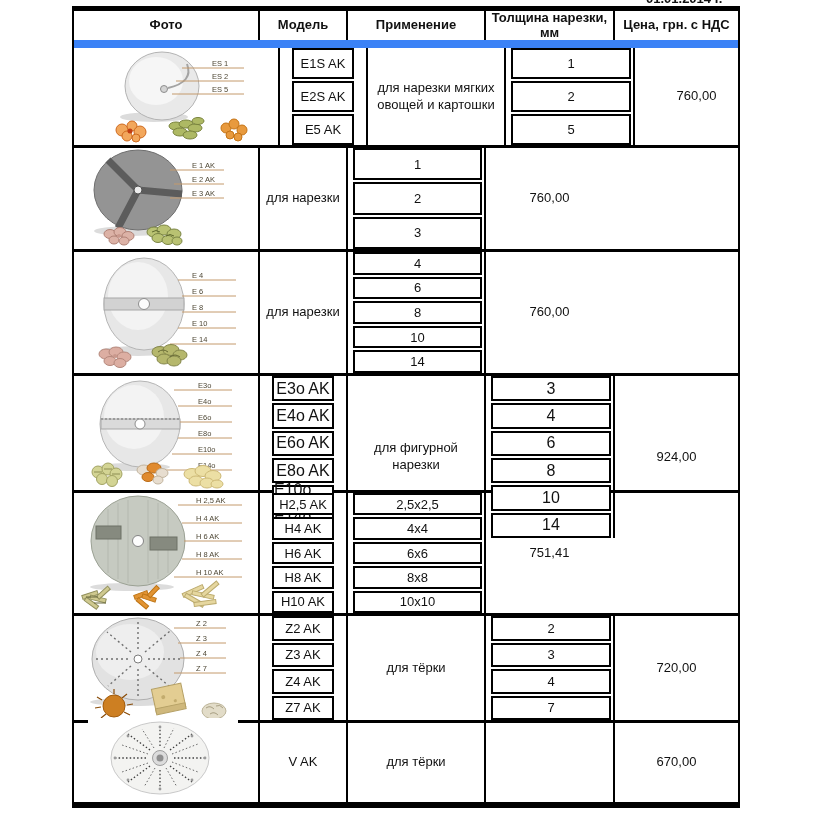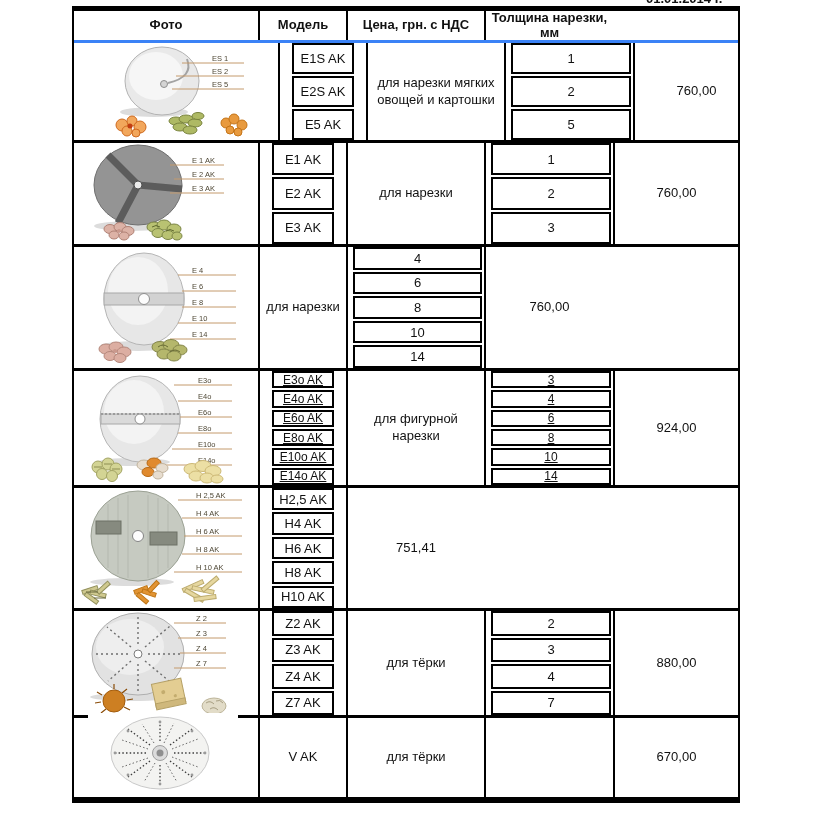--- a/index.html
+++ b/index.html
@@ -2,54 +2,55 @@
 <html><head>
 <meta charset="utf-8">
 <style>
   html,body{margin:0;padding:0;background:#fff;}
   .sheet{position:relative;width:826px;height:832px;background:#fff;overflow:hidden;
          font-family:"Liberation Sans",sans-serif;color:#111;}
   .date-note{position:absolute;top:-9px;left:646px;font-size:13px;font-weight:bold;white-space:nowrap;}
   .price-table{position:absolute;left:72px;top:6px;width:668px;box-sizing:border-box;background:#fff;
                border:2px solid #000;border-top-width:5px;border-bottom-width:6px;}
   .row{display:grid;grid-template-columns:184px 88px 138px 129px 125px;}
-  .header{height:29px;font-weight:bold;font-size:13px;border-bottom:3px solid #3b82f6;}
+  .header{height:29px;font-weight:bold;font-size:13px;border-bottom:8px solid #3b82f6;}
   .hcell{display:flex;align-items:center;justify-content:center;text-align:center;
          border-left:2px solid #000;line-height:1.1;padding:0 3px;box-sizing:border-box;}
   .hcell:first-child{border-left:none;}
   .group{border-top:3px solid #000;}
   .group.first{border-top:none;margin-left:20px;}
   .g1{height:97px}.g2{height:101px}.g3{height:121px}.g4{height:114px}.g5{height:120px}.g6{height:104px}.g7{height:79px}
   .cell{border-left:2px solid #000;box-sizing:border-box;position:relative;}
   .cell.photo{border-left:none;overflow:visible;}
   .models,.thick{display:flex;flex-direction:column;gap:2px;padding:0 12px;}
   .thick{padding:0 2px 0 5px;}
   .box{flex:1;border:2px solid #000;display:flex;align-items:center;justify-content:center;
        font-size:13px;box-sizing:border-box;background:#fff;min-height:0;line-height:1;}
-  .g4 .box{font-size:12px;text-decoration:underline;}
+  .g4 .box{font-size:16px;}
   .app,.price,.modelsolo{display:flex;align-items:center;justify-content:center;text-align:center;
        font-size:13px;line-height:1.3;padding:0 6px;box-sizing:border-box;}
   svg{display:block;}
   .co{font-size:7.5px;fill:#4f4836;}
   .cl{stroke:#c49a6c;stroke-width:1;}
   .v-photo{position:relative;top:-5px;left:14px;background:#fff;}
 </style>
 </head>
 <body>
 
 <div class="sheet">
   <div class="date-note">01.01.2014 г.</div>
 
   <div class="price-table">
 
     <div class="row header">
       <div class="hcell">Фото</div>
       <div class="hcell">Модель</div>
+      <div class="hcell">Применение</div>
+      <div class="hcell">Толщина нарезки, мм</div>
       <div class="hcell">Цена, грн. с НДС</div>
-      <div class="hcell">Толщина нарезки, мм</div>
     </div>
 
     <div class="row group first g1">
       <div class="cell photo">
         <svg width="184" height="97" viewBox="0 0 184 97">
           <ellipse cx="60" cy="69" rx="34" ry="5" fill="#dcdcdc"></ellipse>
           <ellipse cx="68" cy="38" rx="37" ry="34" fill="#e9e9e9" stroke="#b3b3b3"></ellipse>
           <ellipse cx="62" cy="33" rx="27" ry="24" fill="#f6f6f6"></ellipse>
           <path d="M93 16 Q 100 34 74 40" fill="none" stroke="#a3a3a3" stroke-width="2"></path>
           <circle cx="70" cy="41" r="3.5" fill="#d4d4d4" stroke="#8e8e8e"></circle>
@@ -118,25 +119,20 @@
           <g fill="#b9c272" stroke="#7b8545">
             <ellipse cx="80" cy="84" rx="7" ry="5"></ellipse>
               <ellipse cx="90" cy="82" rx="7" ry="5"></ellipse>
               <ellipse cx="100" cy="86" rx="7" ry="5"></ellipse>
             <ellipse cx="84" cy="90" rx="6" ry="4.5"></ellipse>
               <ellipse cx="94" cy="92" rx="6" ry="4.5"></ellipse>
               <ellipse cx="103" cy="93" rx="5" ry="4"></ellipse>
             <path d="M78 84 q4 -3 8 0 M92 88 q4 -3 8 0" stroke="#5f692f" fill="none"></path>
           </g>
         </svg>
-      </div>
-      <div class="cell models">
-        <div class="box">E1 AK</div>
-        <div class="box">E2 AK</div>
-        <div class="box">E3 AK</div>
       </div>
       <div class="cell app">для нарезки</div>
       <div class="cell thick">
         <div class="box">1</div>
         <div class="box">2</div>
         <div class="box">3</div>
       </div>
       <div class="cell price">760,00</div>
     </div>
 
@@ -281,20 +277,27 @@
           </g>
         </svg>
       </div>
       <div class="cell models">
         <div class="box">H2,5 AK</div>
         <div class="box">H4 AK</div>
         <div class="box">H6 AK</div>
         <div class="box">H8 AK</div>
         <div class="box">H10 AK</div>
       </div>
+      <div class="cell thick">
+        <div class="box">2,5x2,5</div>
+        <div class="box">4x4</div>
+        <div class="box">6x6</div>
+        <div class="box">8x8</div>
+        <div class="box">10x10</div>
+      </div>
       <div class="cell price">751,41</div>
     </div>
 
     <div class="row group g6">
       <div class="cell photo">
         <svg width="184" height="104" viewBox="0 0 184 104">
           <ellipse cx="58" cy="86" rx="42" ry="4" fill="#dcdcdc"></ellipse>
           <ellipse cx="64" cy="43" rx="46" ry="41" fill="#e2e2e2" stroke="#afafaf"></ellipse>
           <ellipse cx="56" cy="36" rx="34" ry="28" fill="#eeeeee"></ellipse>
           <g stroke="#6f6f6f" stroke-width="1.4" stroke-dasharray="2 3">
@@ -328,21 +331,21 @@
         <div class="box">Z4 AK</div>
         <div class="box">Z7 AK</div>
       </div>
       <div class="cell app">для тёрки</div>
       <div class="cell thick">
         <div class="box">2</div>
         <div class="box">3</div>
         <div class="box">4</div>
         <div class="box">7</div>
       </div>
-      <div class="cell price">880,00</div>
+      <div class="cell price">720,00</div>
     </div>
 
     <div class="row group g7">
       <div class="cell photo">
         <svg class="v-photo" width="150" height="78" viewBox="0 0 150 78">
           <ellipse cx="72" cy="40" rx="49" ry="36" fill="#f3f3f1" stroke="#c9c9c9"></ellipse>
           <g stroke="#3f3f3f" stroke-width="1.3" stroke-dasharray="1.5 2.2">
             <path d="M86 40 H116 M82 32 L104 16 M72 28 V8 M62 32 L40 16 M58 40 H28 M62 48 L40 64 M72 52 V72 M82 48 L104 64"></path>
             <path d="M84 36 L110 26 M76 30 L86 10 M66 30 L54 11 M60 36 L34 27 M60 45 L34 54 M67 50 L56 69 M78 50 L89 69 M84 44 L110 54" stroke="#6a6a6a" stroke-width="1"></path>
           </g>

